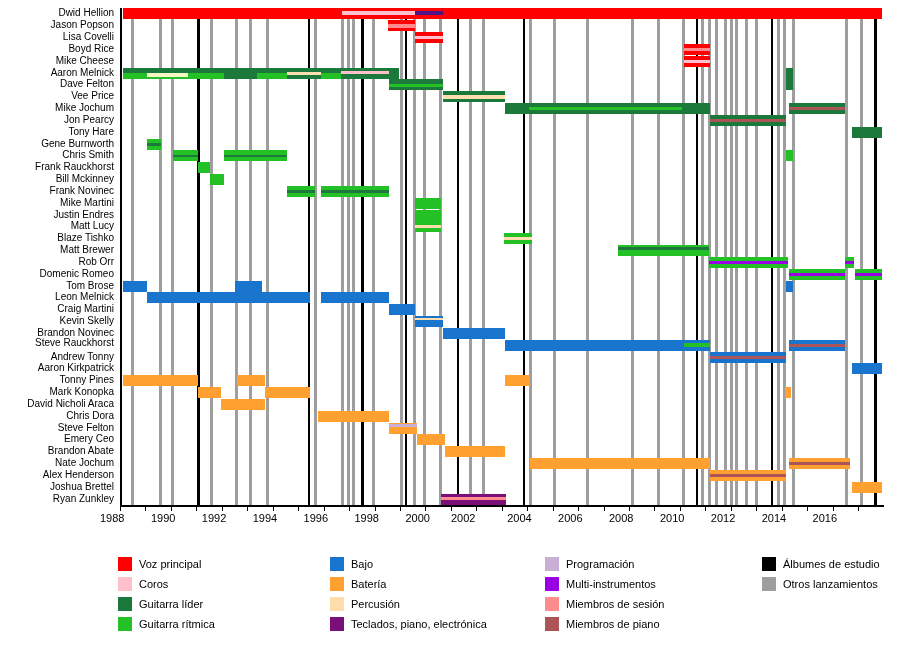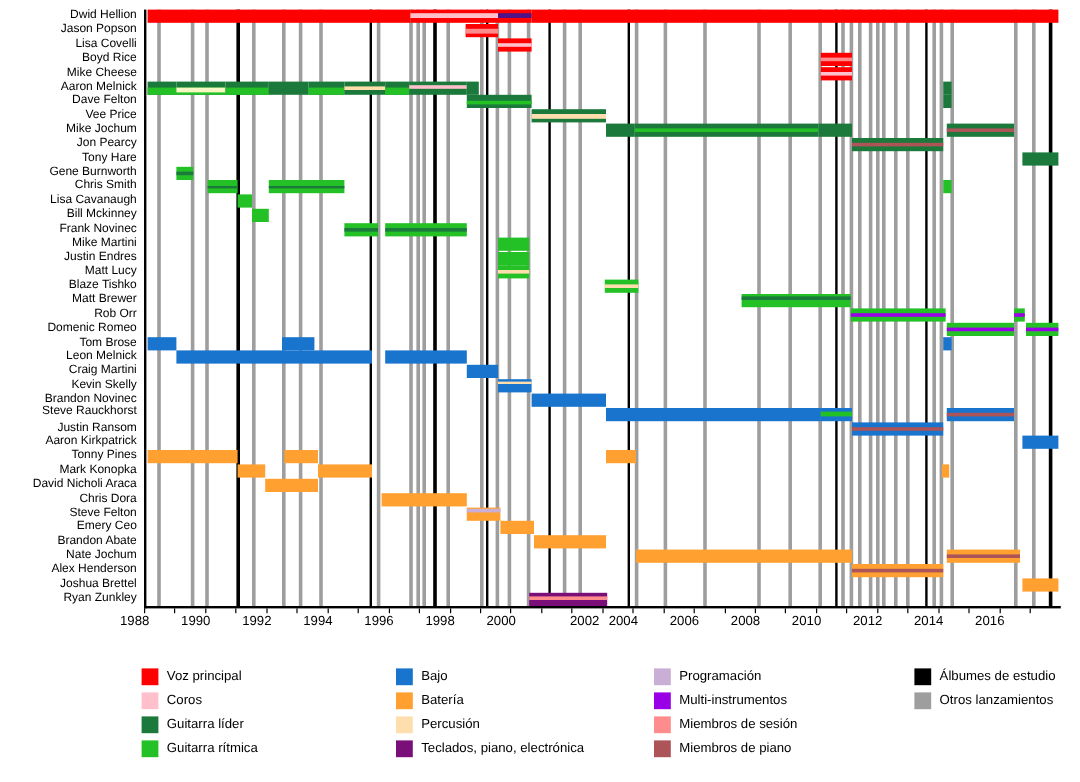--- a/index.html
+++ b/index.html
@@ -33,37 +33,37 @@
       <div class="name" style="top: 34.9167px; height: 11.8333px; line-height: 11.5px;">Boyd Rice</div>
       <div class="name" style="top: 46.75px; height: 11.8333px; line-height: 11.5px;">Mike Cheese</div>
       <div class="name" style="top: 58.5833px; height: 11.8333px; line-height: 11.5px;">Aaron Melnick</div>
       <div class="name" style="top: 70.4167px; height: 11.8333px; line-height: 11.5px;">Dave Felton</div>
       <div class="name" style="top: 82.25px; height: 11.8333px; line-height: 11.5px;">Vee Price</div>
       <div class="name" style="top: 94.0833px; height: 11.8333px; line-height: 11.5px;">Mike Jochum</div>
       <div class="name" style="top: 105.917px; height: 11.8333px; line-height: 11.5px;">Jon Pearcy</div>
       <div class="name" style="top: 117.75px; height: 11.8333px; line-height: 11.5px;">Tony Hare</div>
       <div class="name" style="top: 129.583px; height: 11.8333px; line-height: 11.5px;">Gene Burnworth</div>
       <div class="name" style="top: 141.417px; height: 11.8333px; line-height: 11.5px;">Chris Smith</div>
-      <div class="name" style="top: 153.25px; height: 11.8333px; line-height: 11.5px;">Lisa Cavanaugh</div>
+      <div class="name" style="top: 153.25px; height: 11.8333px; line-height: 11.5px;">Frank Rauckhorst</div>
       <div class="name" style="top: 165.083px; height: 11.8333px; line-height: 11.5px;">Bill Mckinney</div>
       <div class="name" style="top: 176.917px; height: 11.8333px; line-height: 11.5px;">Frank Novinec</div>
       <div class="name" style="top: 188.75px; height: 11.8333px; line-height: 11.5px;">Mike Martini</div>
       <div class="name" style="top: 200.583px; height: 11.8333px; line-height: 11.5px;">Justin Endres</div>
       <div class="name" style="top: 212.417px; height: 11.8333px; line-height: 11.5px;">Matt Lucy</div>
       <div class="name" style="top: 224.25px; height: 11.8333px; line-height: 11.5px;">Blaze Tishko</div>
       <div class="name" style="top: 236.083px; height: 11.8333px; line-height: 11.5px;">Matt Brewer</div>
       <div class="name" style="top: 247.917px; height: 11.8333px; line-height: 11.5px;">Rob Orr</div>
       <div class="name" style="top: 259.75px; height: 11.8333px; line-height: 11.5px;">Domenic Romeo</div>
       <div class="name" style="top: 271.583px; height: 11.8333px; line-height: 11.5px;">Tom Brose</div>
       <div class="name" style="top: 283.417px; height: 11.8333px; line-height: 11.5px;">Leon Melnick</div>
       <div class="name" style="top: 295.25px; height: 11.8333px; line-height: 11.5px;">Craig Martini</div>
       <div class="name" style="top: 307.083px; height: 11.8333px; line-height: 11.5px;">Kevin Skelly</div>
       <div class="name" style="top: 318.917px; height: 11.8333px; line-height: 11.5px;">Brandon Novinec</div>
       <div class="name" style="top: 329px; height: 11.8333px; line-height: 11.5px;">Steve Rauckhorst</div>
-      <div class="name" style="top: 342.583px; height: 11.8333px; line-height: 11.5px;">Justin Ransom</div>
+      <div class="name" style="top: 342.583px; height: 11.8333px; line-height: 11.5px;">Andrew Tonny</div>
       <div class="name" style="top: 354.417px; height: 11.8333px; line-height: 11.5px;">Aaron Kirkpatrick</div>
       <div class="name" style="top: 366.25px; height: 11.8333px; line-height: 11.5px;">Tonny Pines</div>
       <div class="name" style="top: 378.083px; height: 11.8333px; line-height: 11.5px;">Mark Konopka</div>
       <div class="name" style="top: 389.917px; height: 11.8333px; line-height: 11.5px;">David Nicholi Araca</div>
       <div class="name" style="top: 401.75px; height: 11.8333px; line-height: 11.5px;">Chris Dora</div>
       <div class="name" style="top: 413.583px; height: 11.8333px; line-height: 11.5px;">Steve Felton</div>
       <div class="name" style="top: 425.417px; height: 11.8333px; line-height: 11.5px;">Emery Ceo</div>
       <div class="name" style="top: 437.25px; height: 11.8333px; line-height: 11.5px;">Brandon Abate</div>
       <div class="name" style="top: 449.083px; height: 11.8333px; line-height: 11.5px;">Nate Jochum</div>
       <div class="name" style="top: 460.917px; height: 11.8333px; line-height: 11.5px;">Alex Henderson</div>
@@ -300,21 +300,21 @@
       <div class="tick" style="left: 687.15px;"></div>
       <div class="tick" style="left: 712.6px;"></div>
       <div class="tick" style="left: 738.05px;"></div>
       <div class="xlabel" style="left: 0px;">1988</div>
       <div class="xlabel" style="left: 50.9px;">1990</div>
       <div class="xlabel" style="left: 101.8px;">1992</div>
       <div class="xlabel" style="left: 152.7px;">1994</div>
       <div class="xlabel" style="left: 203.6px;">1996</div>
       <div class="xlabel" style="left: 254.5px;">1998</div>
       <div class="xlabel" style="left: 305.4px;">2000</div>
-      <div class="xlabel" style="left: 375px;">2002</div>
+      <div class="xlabel" style="left: 351px;">2002</div>
       <div class="xlabel" style="left: 407.2px;">2004</div>
       <div class="xlabel" style="left: 458.1px;">2006</div>
       <div class="xlabel" style="left: 509px;">2008</div>
       <div class="xlabel" style="left: 559.9px;">2010</div>
       <div class="xlabel" style="left: 610.8px;">2012</div>
       <div class="xlabel" style="left: 661.7px;">2014</div>
       <div class="xlabel" style="left: 712.6px;">2016</div>
     </div>
   <div id="legend">
       <div class="legitem" style="left: 118px; top: 0px;">

